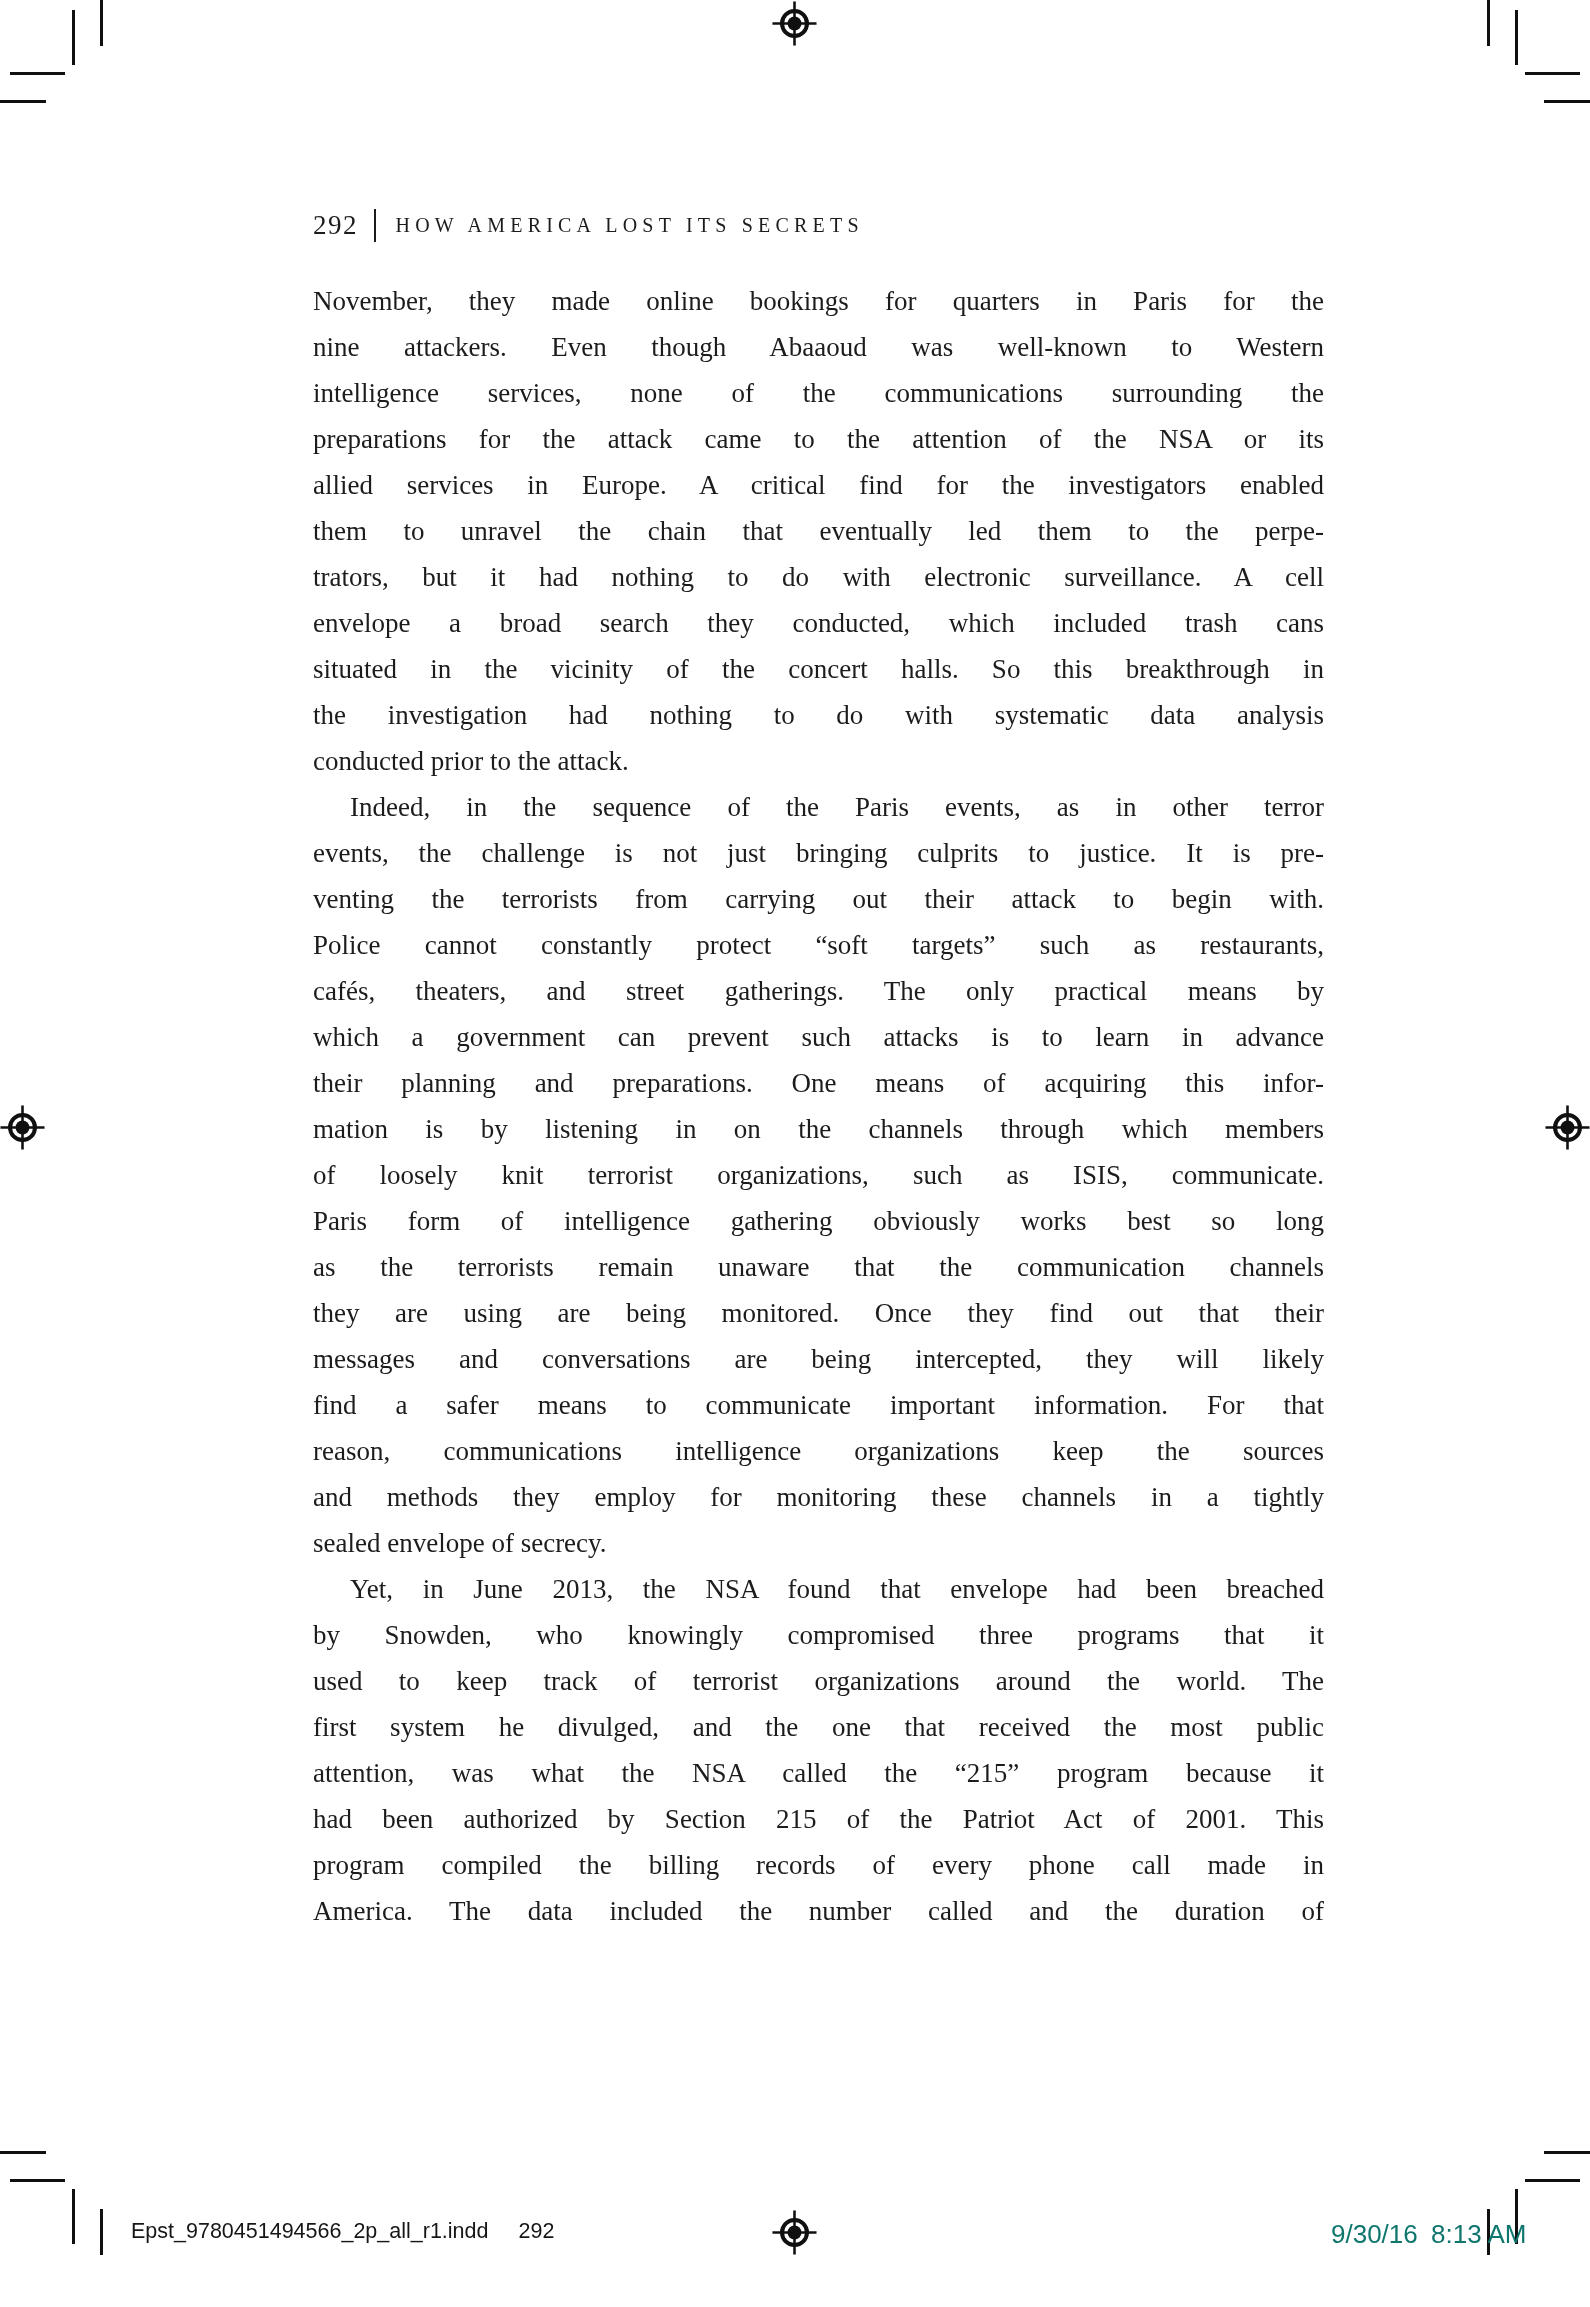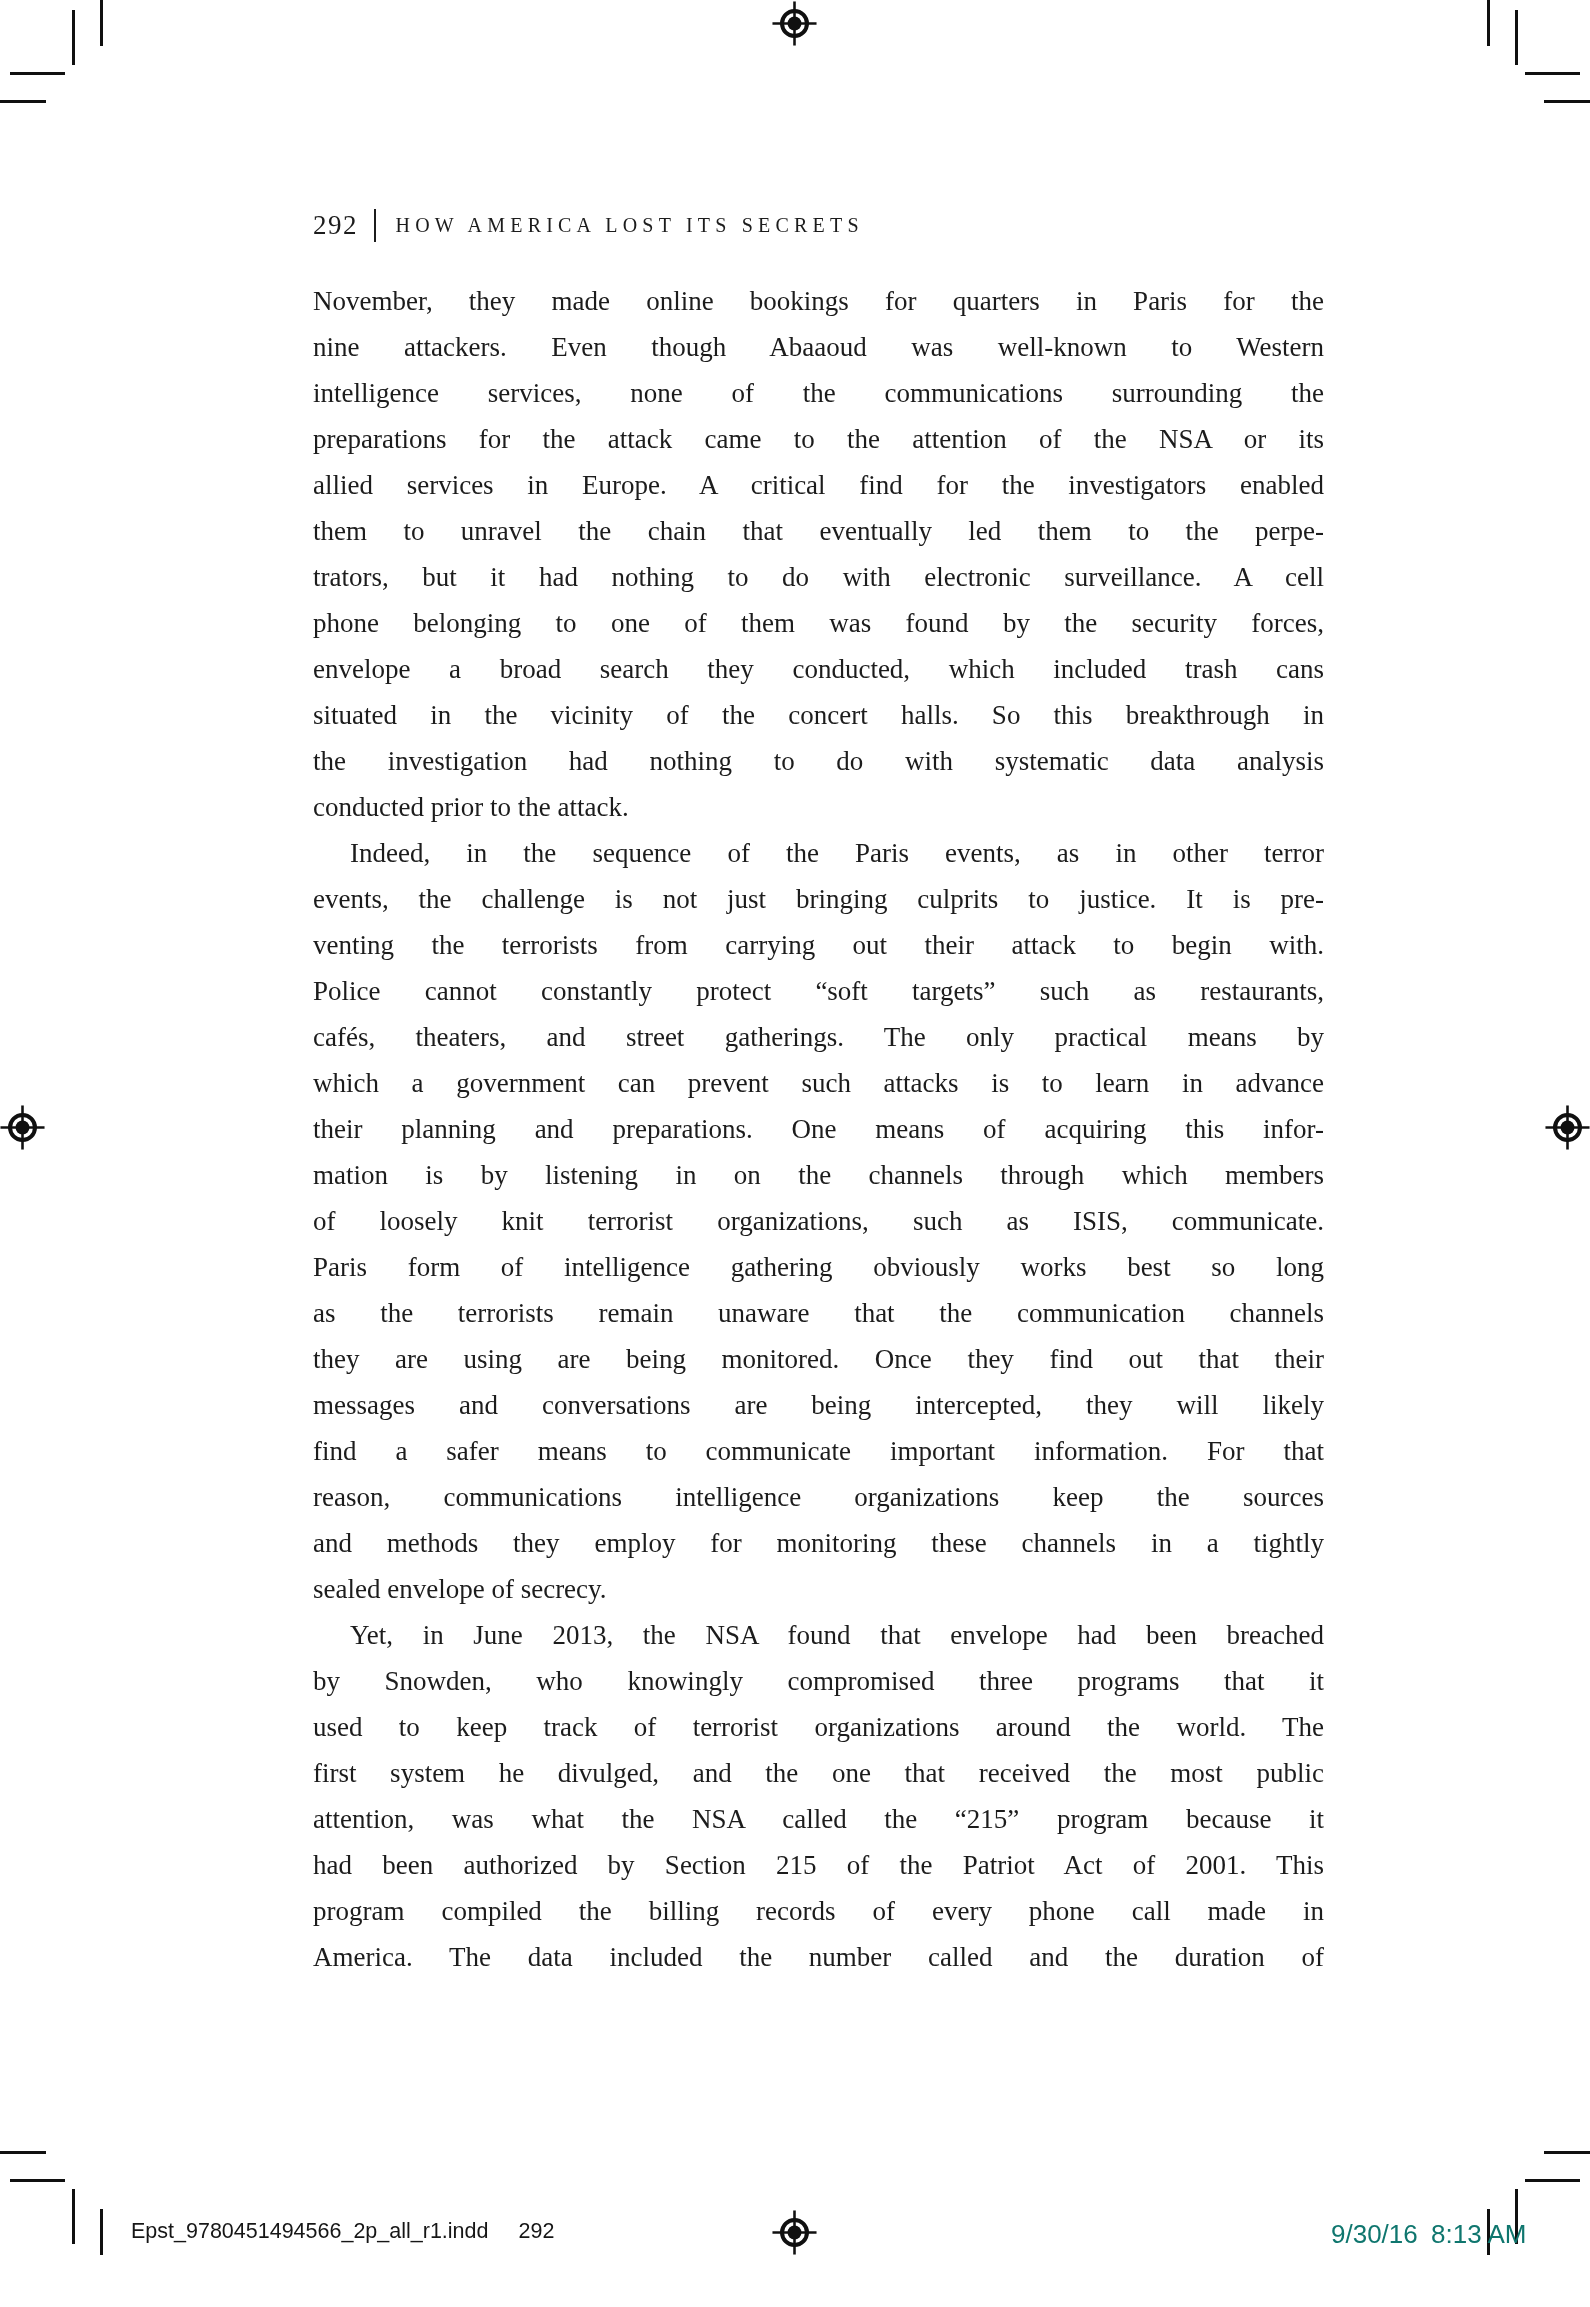--- a/index.html
+++ b/index.html
@@ -111,21 +111,20 @@
   </div>
 
   <div class="body">
       <div class="line">November, they made online bookings for quarters in Paris for the</div>
       <div class="line">nine attackers. Even though Abaaoud was well-known to Western</div>
       <div class="line">intelligence services, none of the communications surrounding the</div>
       <div class="line">preparations for the attack came to the attention of the NSA or its</div>
       <div class="line">allied services in Europe. A critical find for the investigators enabled</div>
       <div class="line">them to unravel the chain that eventually led them to the perpe-</div>
       <div class="line">trators, but it had nothing to do with electronic surveillance. A cell</div>
-      <div class="line">phone belonging to one of them was found by the security forces,</div>
       <div class="line">envelope a broad search they conducted, which included trash cans</div>
       <div class="line">situated in the vicinity of the concert halls. So this breakthrough in</div>
       <div class="line">the investigation had nothing to do with systematic data analysis</div>
       <div class="line lastleft">conducted prior to the attack.</div>
       <div class="line indent">Indeed, in the sequence of the Paris events, as in other terror</div>
       <div class="line">events, the challenge is not just bringing culprits to justice. It is pre-</div>
       <div class="line">venting the terrorists from carrying out their attack to begin with.</div>
       <div class="line">Police cannot constantly protect “soft targets” such as restaurants,</div>
       <div class="line">cafés, theaters, and street gatherings. The only practical means by</div>
       <div class="line">which a government can prevent such attacks is to learn in advance</div>

